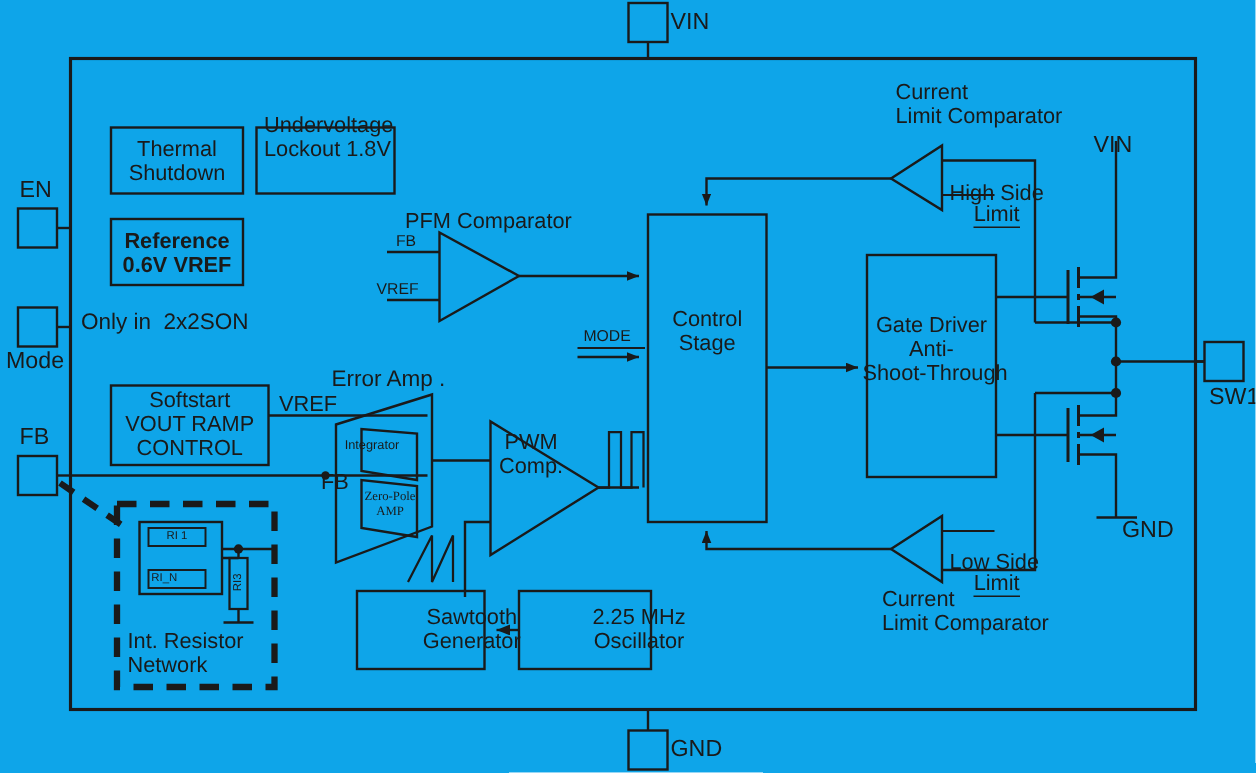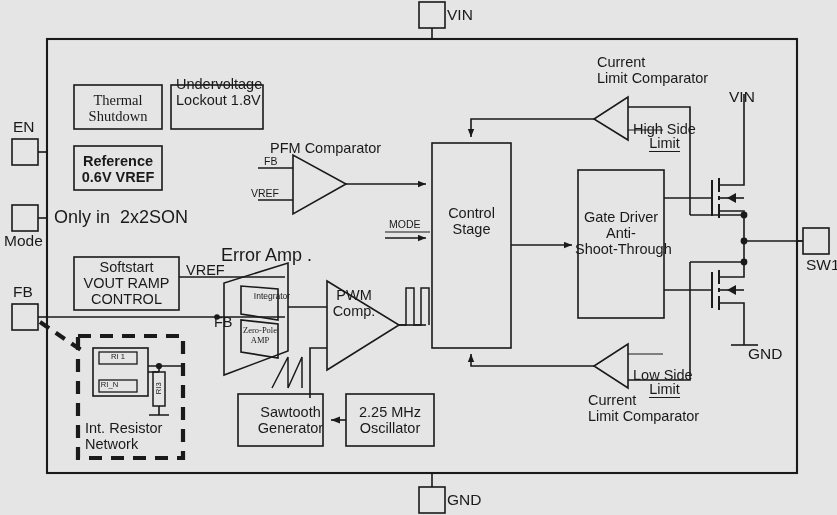--- a/index.html
+++ b/index.html
@@ -4,41 +4,41 @@
 <style>
   html, body {
     margin: 0;
     padding: 0;
     background: #ffffff;
   }
   #root {
     position: relative;
     width: 837px;
     height: 515px;
-    background: #e5e5e5;
+    background: #0ea5e9;
     font-family: "Liberation Sans", sans-serif;
     overflow: hidden;
   }
   svg.layer {
     position: absolute;
     left: 0;
     top: 0;
     width: 837px;
     height: 515px;
   }
   .lbl {
     position: absolute;
     font-family: "Liberation Sans", sans-serif;
     color: #1a1a1a;
     white-space: pre;
     line-height: 1.12;
   }
   .c { text-align: center; }
   .l { text-align: left; }
-  .f16 { font-size: 18px; text-align: center; }
+  .f16 { font-size: 15px; text-align: center; }
   .f15 { font-size: 14.5px; }
   .f11 { font-size: 10.5px; }
   .f9  { font-size: 8.5px; }
   .f8  { font-size: 7.6px; }
   .pin-label { font-size: 15.5px; }
   .underline-txt { border-bottom: 1.4px solid #1a1a1a; display: inline-block; margin-top: 20px; }
 </style>
 </head>
 <body>
 
@@ -178,31 +178,31 @@
     </g>
   </svg>
 
   <div class="lbl pin-label l" style="left:447px; top:6px;">VIN</div>
   <div class="lbl pin-label l" style="left:447px; top:491px;">GND</div>
   <div class="lbl pin-label l" style="left:13px; top:118px;">EN</div>
   <div class="lbl pin-label l" style="left:4px; top:232px;">Mode</div>
   <div class="lbl pin-label l" style="left:13px; top:283px;">FB</div>
   <div class="lbl pin-label l" style="left:806px; top:256px;">SW1</div>
 
-  <div class="lbl f15 c" style="left:74px; top:92px; width:88px;font-family:Liberation Serif, serif;">Thermal<br>Shutdown</div>
+  <div class="lbl f15 c" style="left:74px; top:92px; width:88px;">Thermal<br>Shutdown</div>
   <div class="lbl f15 l" style="left:176px; top:76px; width:92px;">Undervoltage<br>Lockout 1.8V</div>
   <div class="lbl f15 c" style="left:74px; top:153px; width:88px;font-weight:bold;">Reference<br>0.6V VREF</div>
   <div class="lbl f15 c" style="left:74px; top:259px; width:105px;">Softstart<br>VOUT RAMP<br>CONTROL</div>
 
   <div class="lbl f15 c" style="left:432px; top:205px; width:79px;">Control<br>Stage</div>
   <div class="lbl f15 c" style="left:575px; top:209px; width:92px;">Gate Driver<br>Anti-<br>Shoot-Through</div>
-  <div class="lbl f15 c" style="left:238px; top:404px; width:105px;">Sawtooth<br>Generator</div>
-  <div class="lbl f15 c" style="left:346px; top:404px; width:88px;">2.25 MHz<br>Oscillator</div>
-
-  <div class="lbl f9 c" style="left:252px; top:292px; width:40px;">Integrator</div>
+  <div class="lbl f15 c" style="left:238px; top:404px; width:105px;padding-left:24px;">Sawtooth<br>Generator</div>
+  <div class="lbl f15 c" style="left:346px; top:404px; width:88px;padding-left:36px;">2.25 MHz<br>Oscillator</div>
+
+  <div class="lbl f9 c" style="left:228px; top:292px; width:40px;">Integrator</div>
   <div class="lbl f9 c" style="left:239px; top:326px; width:42px;font-family:Liberation Serif, serif;">Zero-Pole<br>AMP</div>
 
   <div class="lbl f15 l" style="left:85px; top:420px;">Int. Resistor<br>Network</div>
   <div class="lbl f8 c" style="left:99px; top:353px; width:38px;">RI 1</div>
   <div class="lbl f8 c" style="left:99px; top:381px; width:21px;">RI_N</div>
   <div class="lbl f8 c" style="left:142px; top:384px; width:34px; transform:rotate(-90deg); transform-origin:center;">RI3</div>
 
   <div class="lbl f15 l" style="left:270px; top:140px;">PFM Comparator</div>
   <div class="lbl f16 l" style="left:221px; top:245px;">Error Amp .</div>
   <div class="lbl f15 c" style="left:328px; top:287px; width:52px;">PWM<br>Comp.</div>

